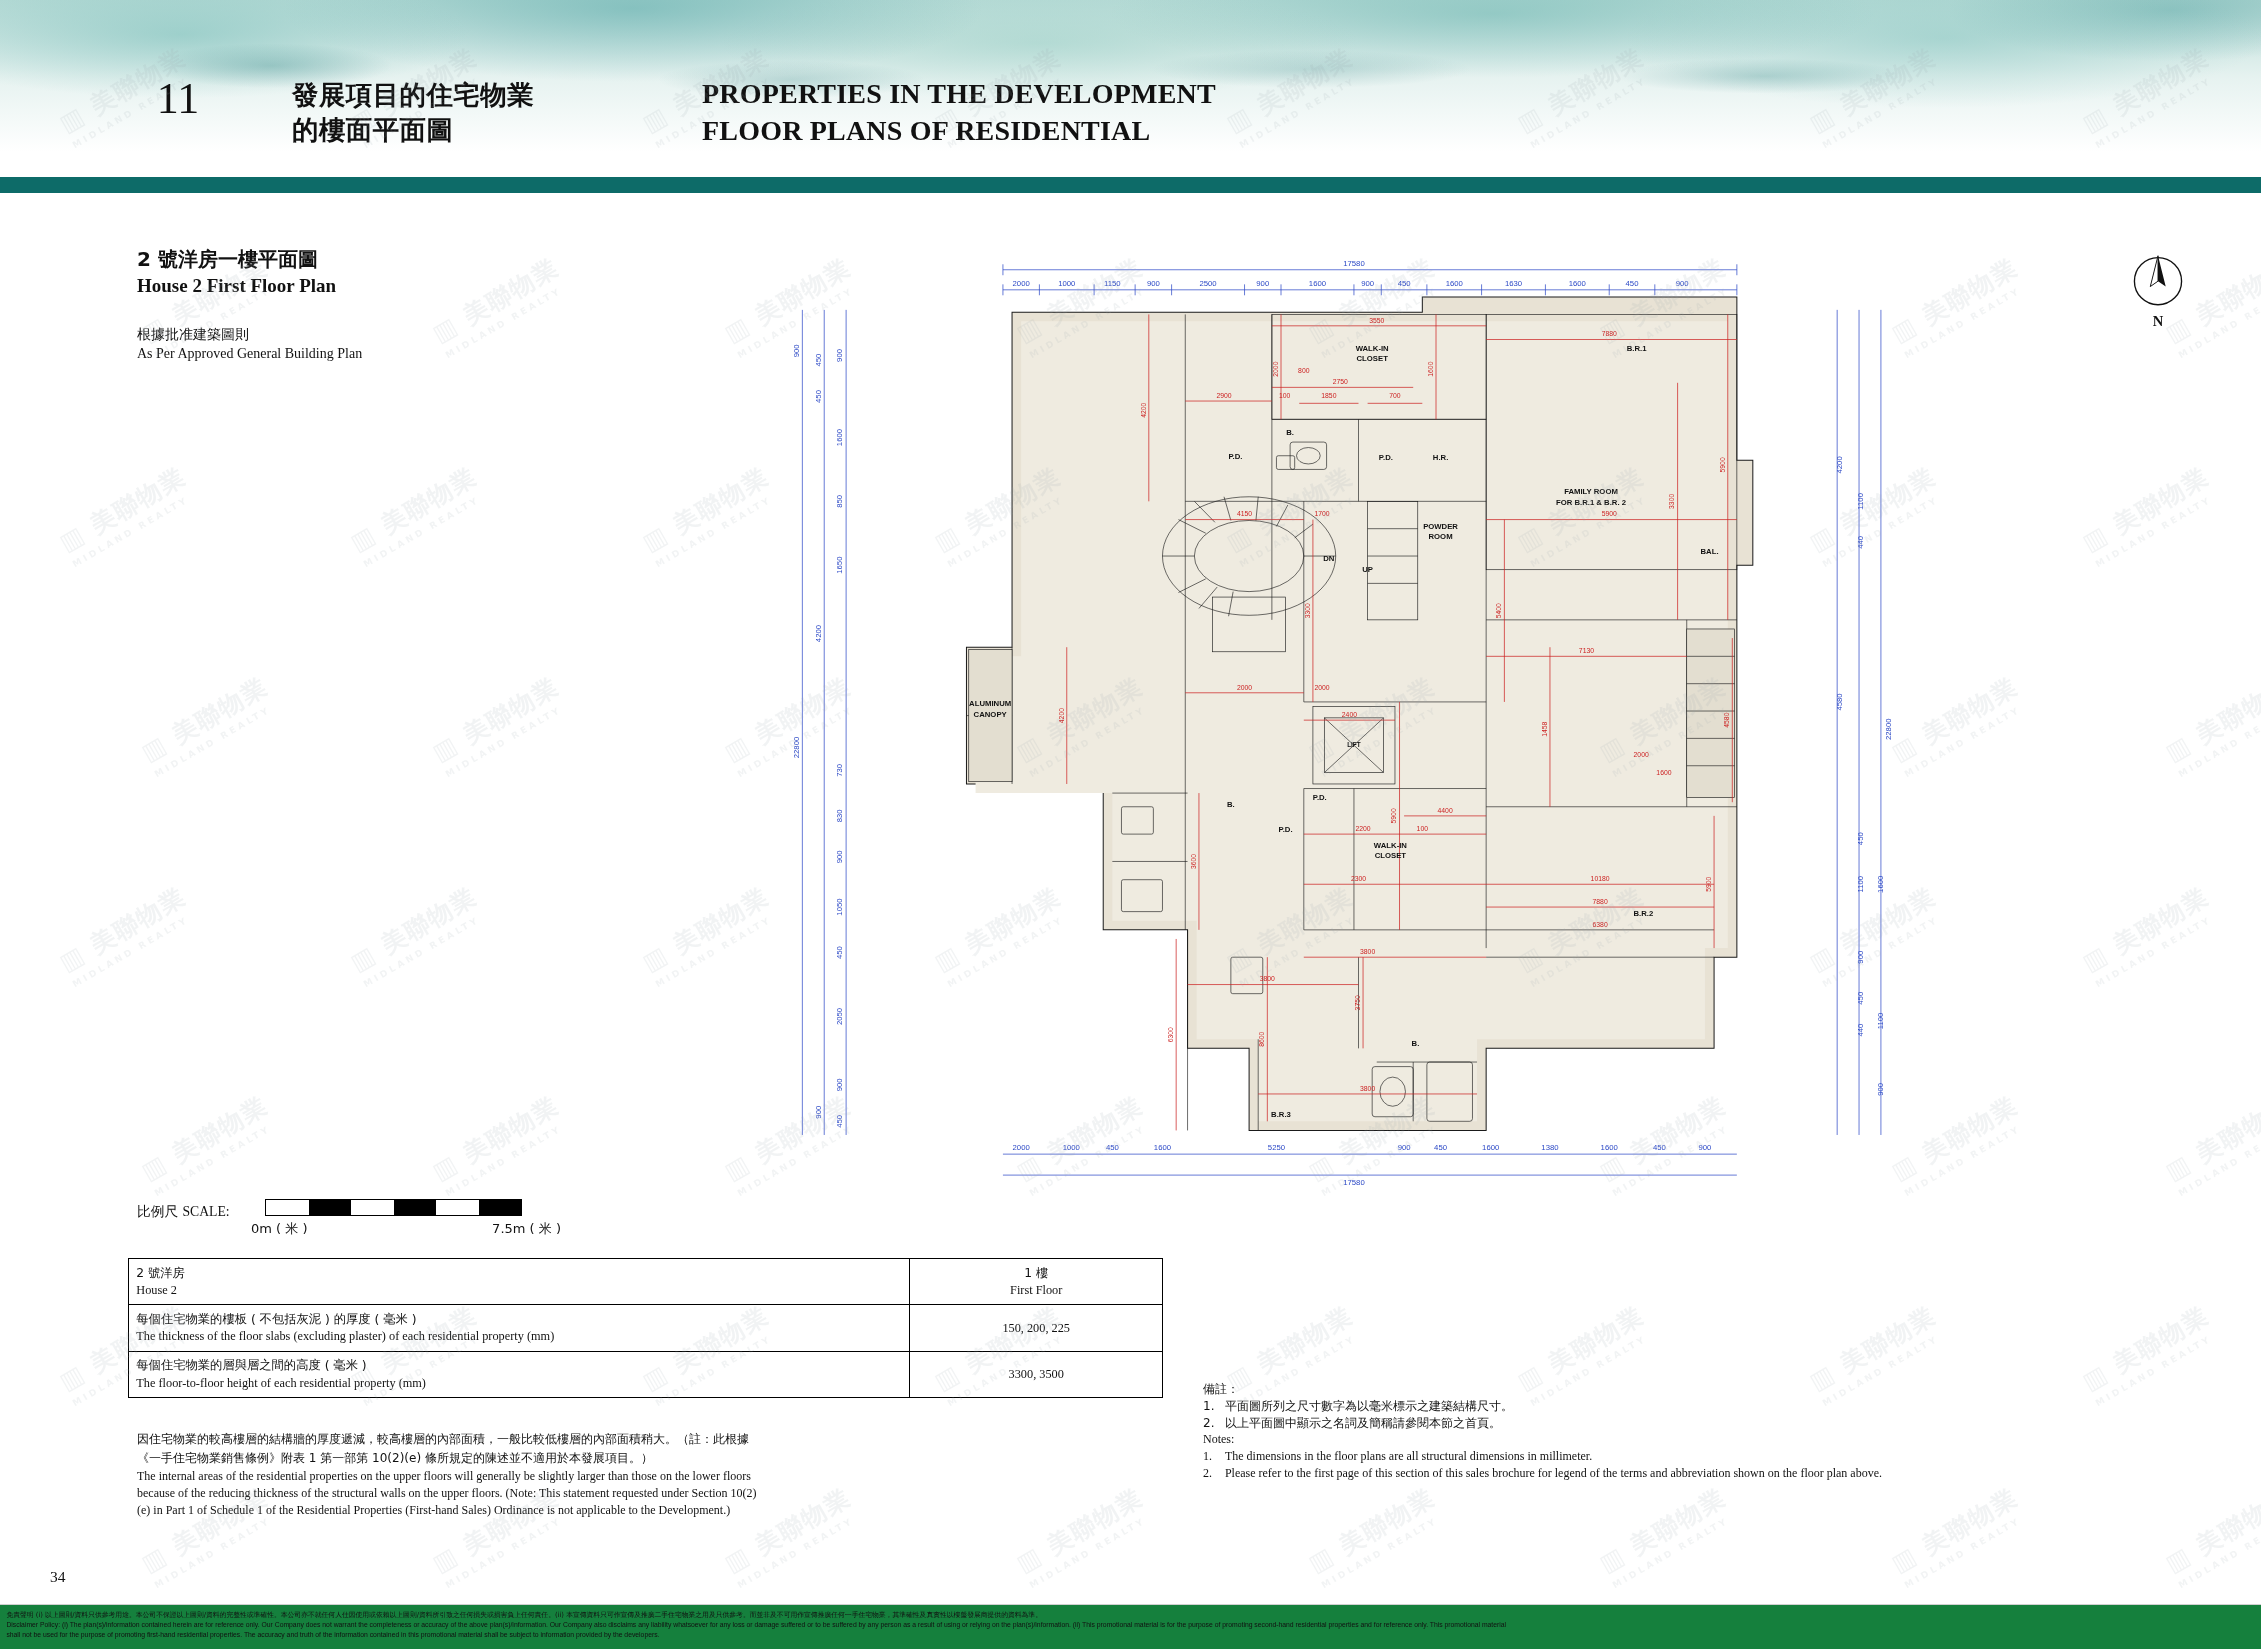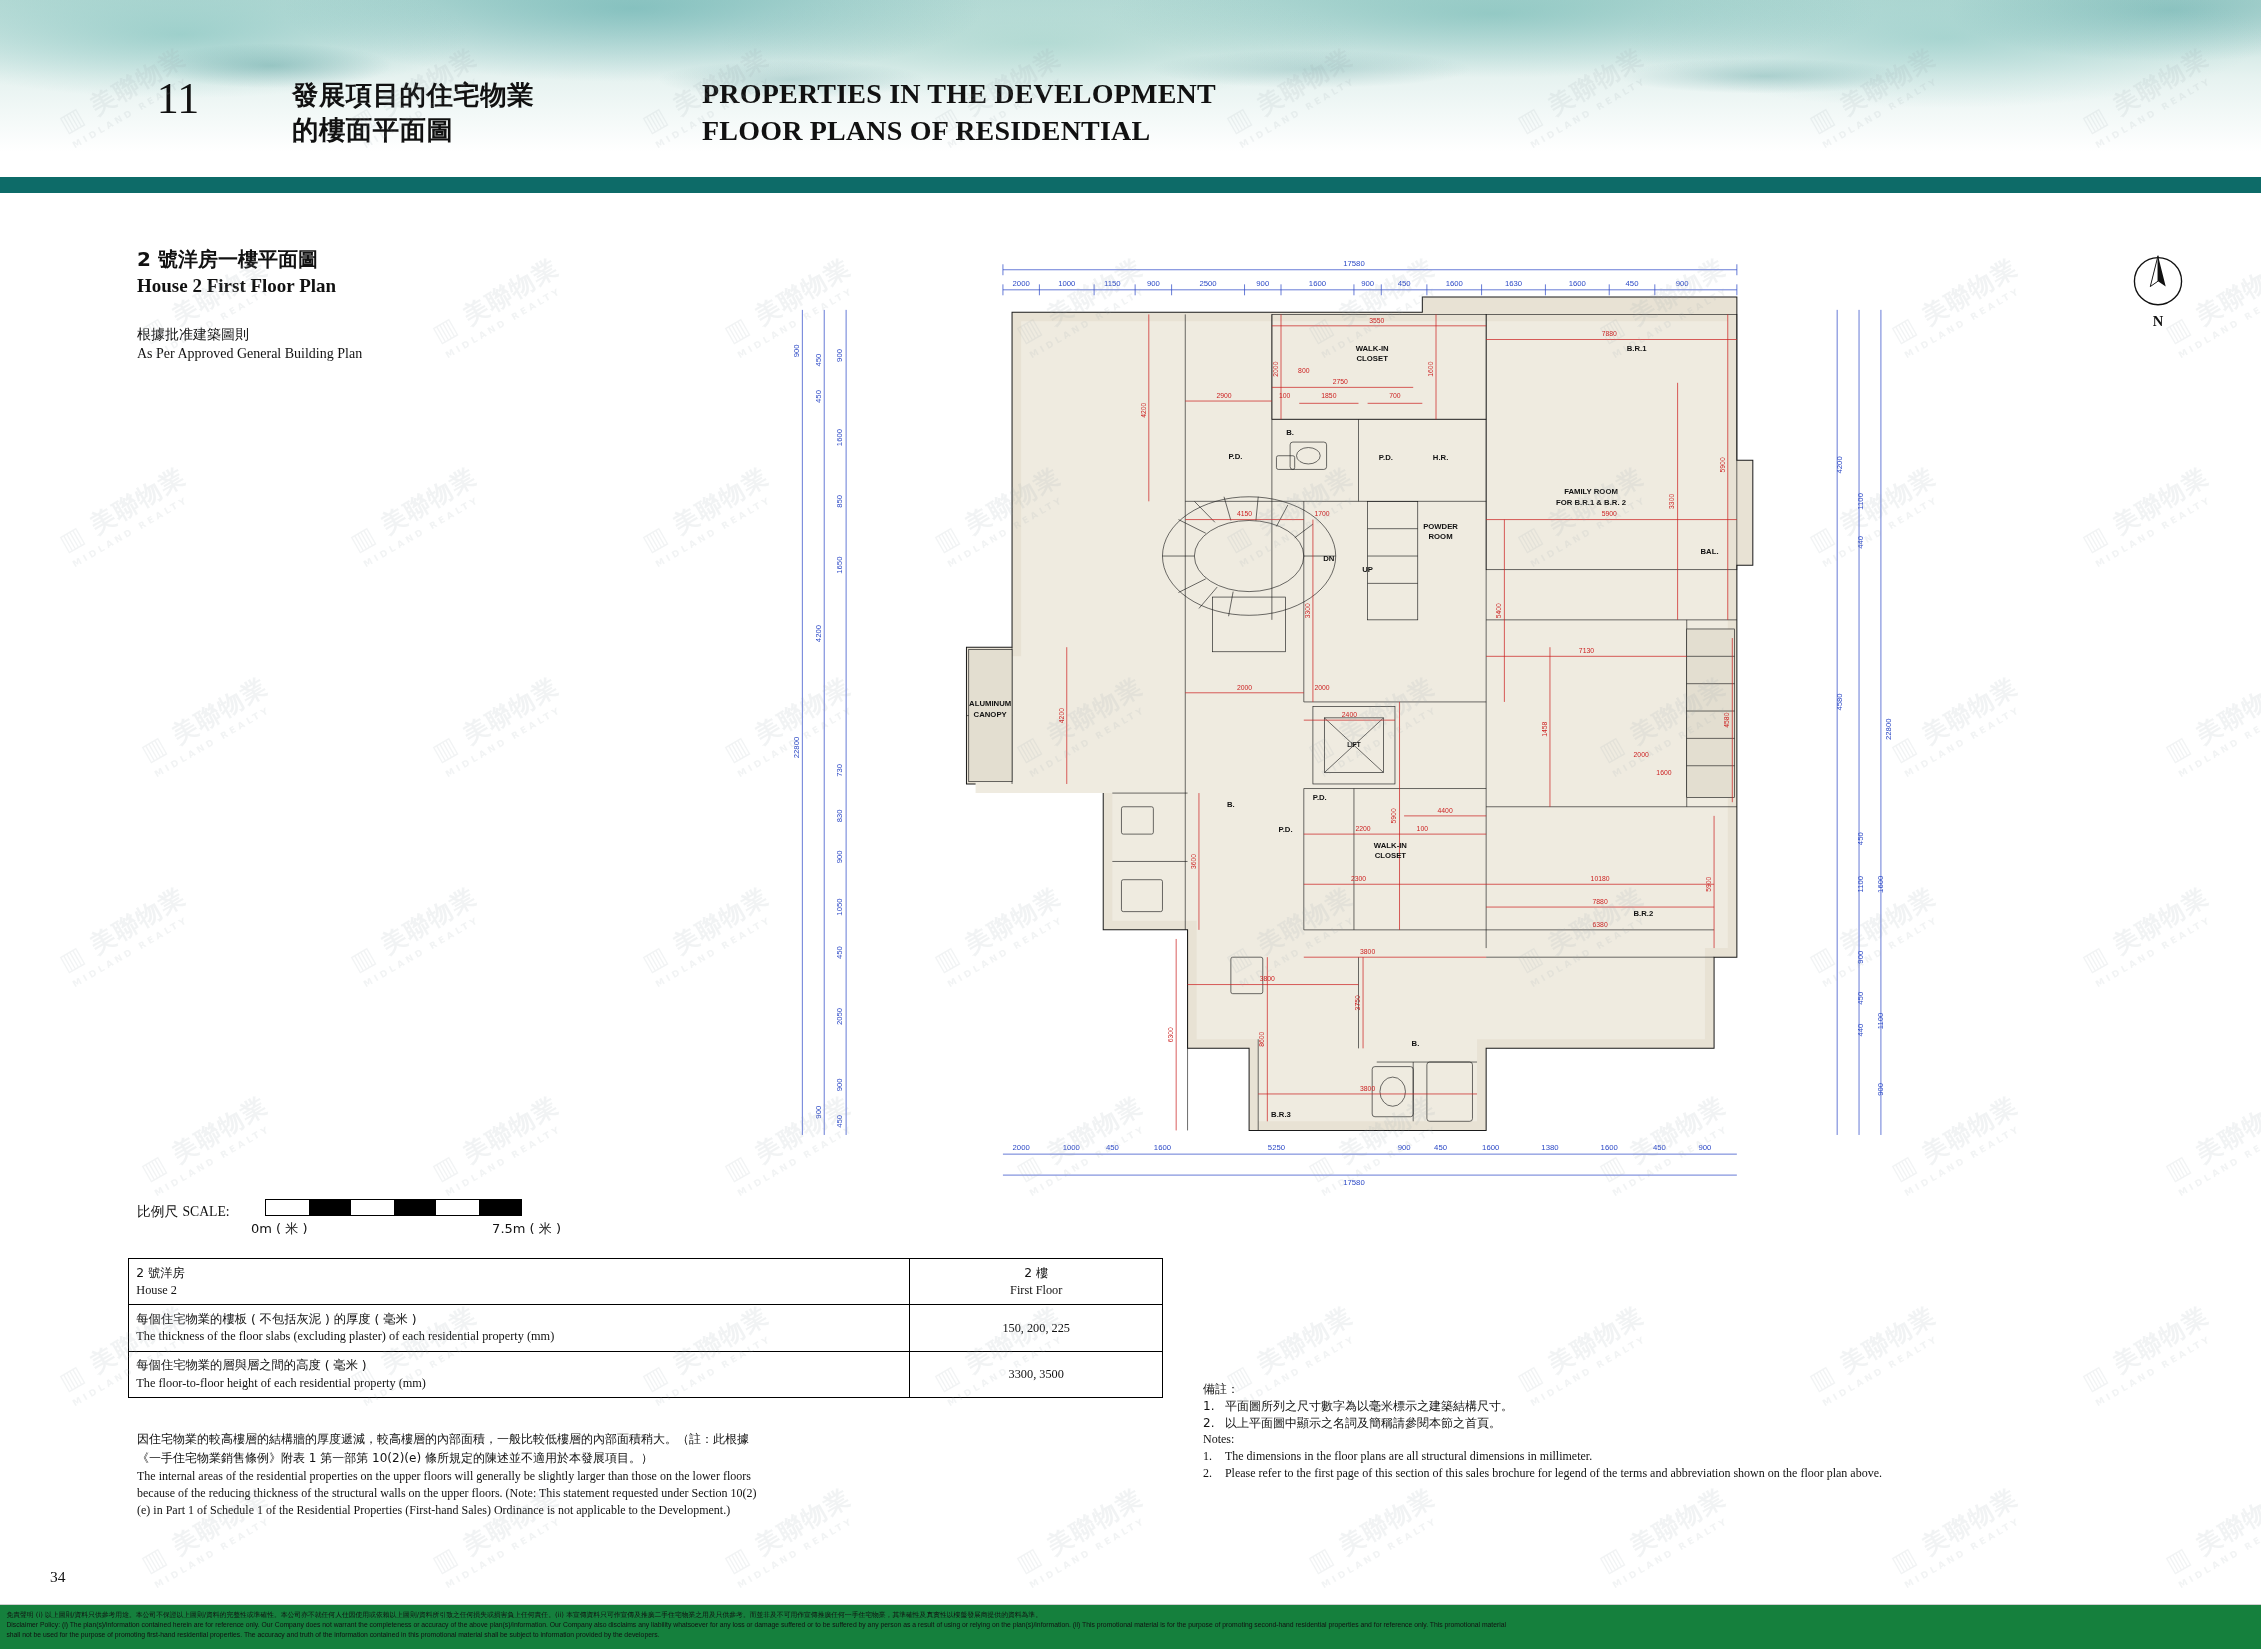--- a/index.html
+++ b/index.html
@@ -527,21 +527,21 @@
   </div>
 
   <table class="spec">
     <tbody>
         <tr>
       <td>
         <span class="cn-t">2 號洋房</span>
         <span class="en-t">House 2</span>
       </td>
       <td class="val">
-        <span class="cn-t">2 樓</span>
+        <span class="cn-t">1 樓</span>
         <span class="en-t">First Floor</span>
       </td>
     </tr>
     <tr>
       <td>
         <span class="cn-t">每個住宅物業的樓板 ( 不包括灰泥 ) 的厚度 ( 毫米 )</span>
         <span class="en-t">The thickness of the floor slabs (excluding plaster) of each residential property (mm)</span>
       </td>
       <td class="val">150, 200, 225</td>
     </tr>

